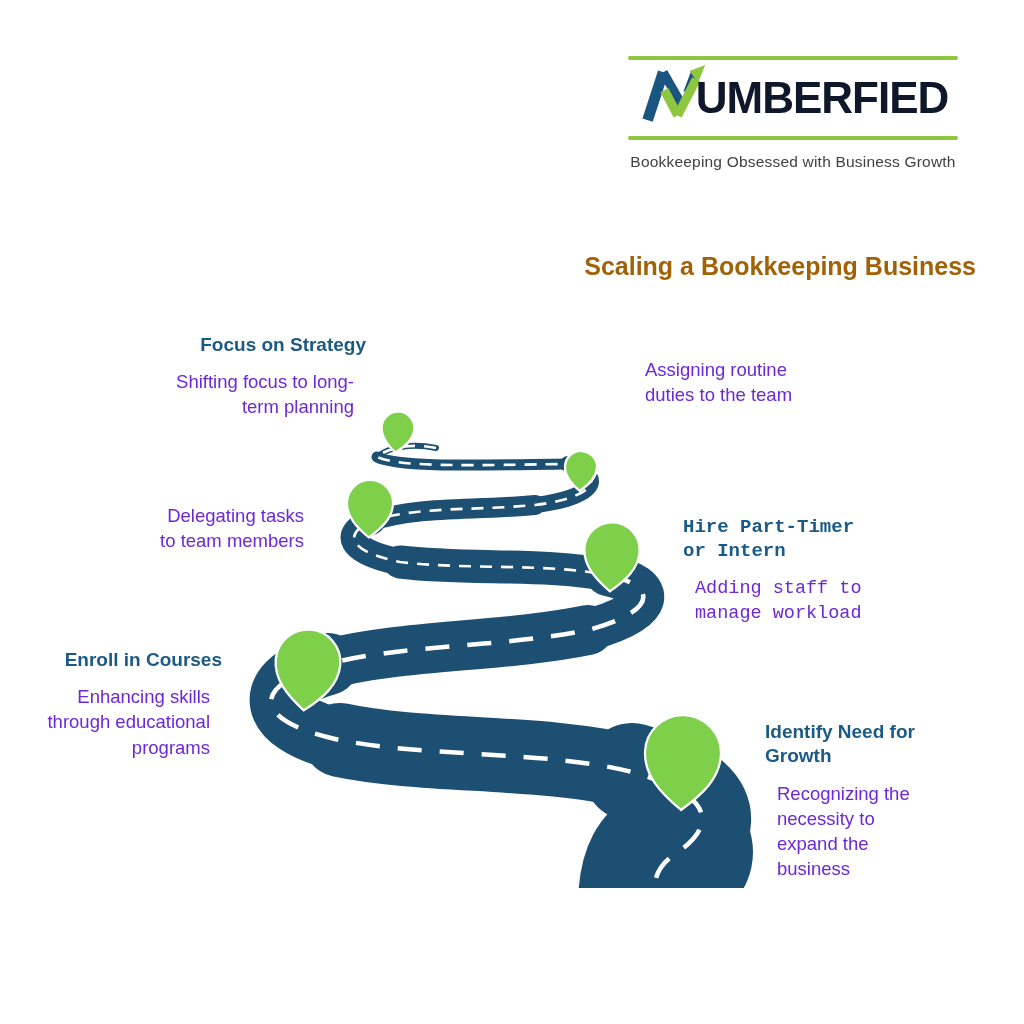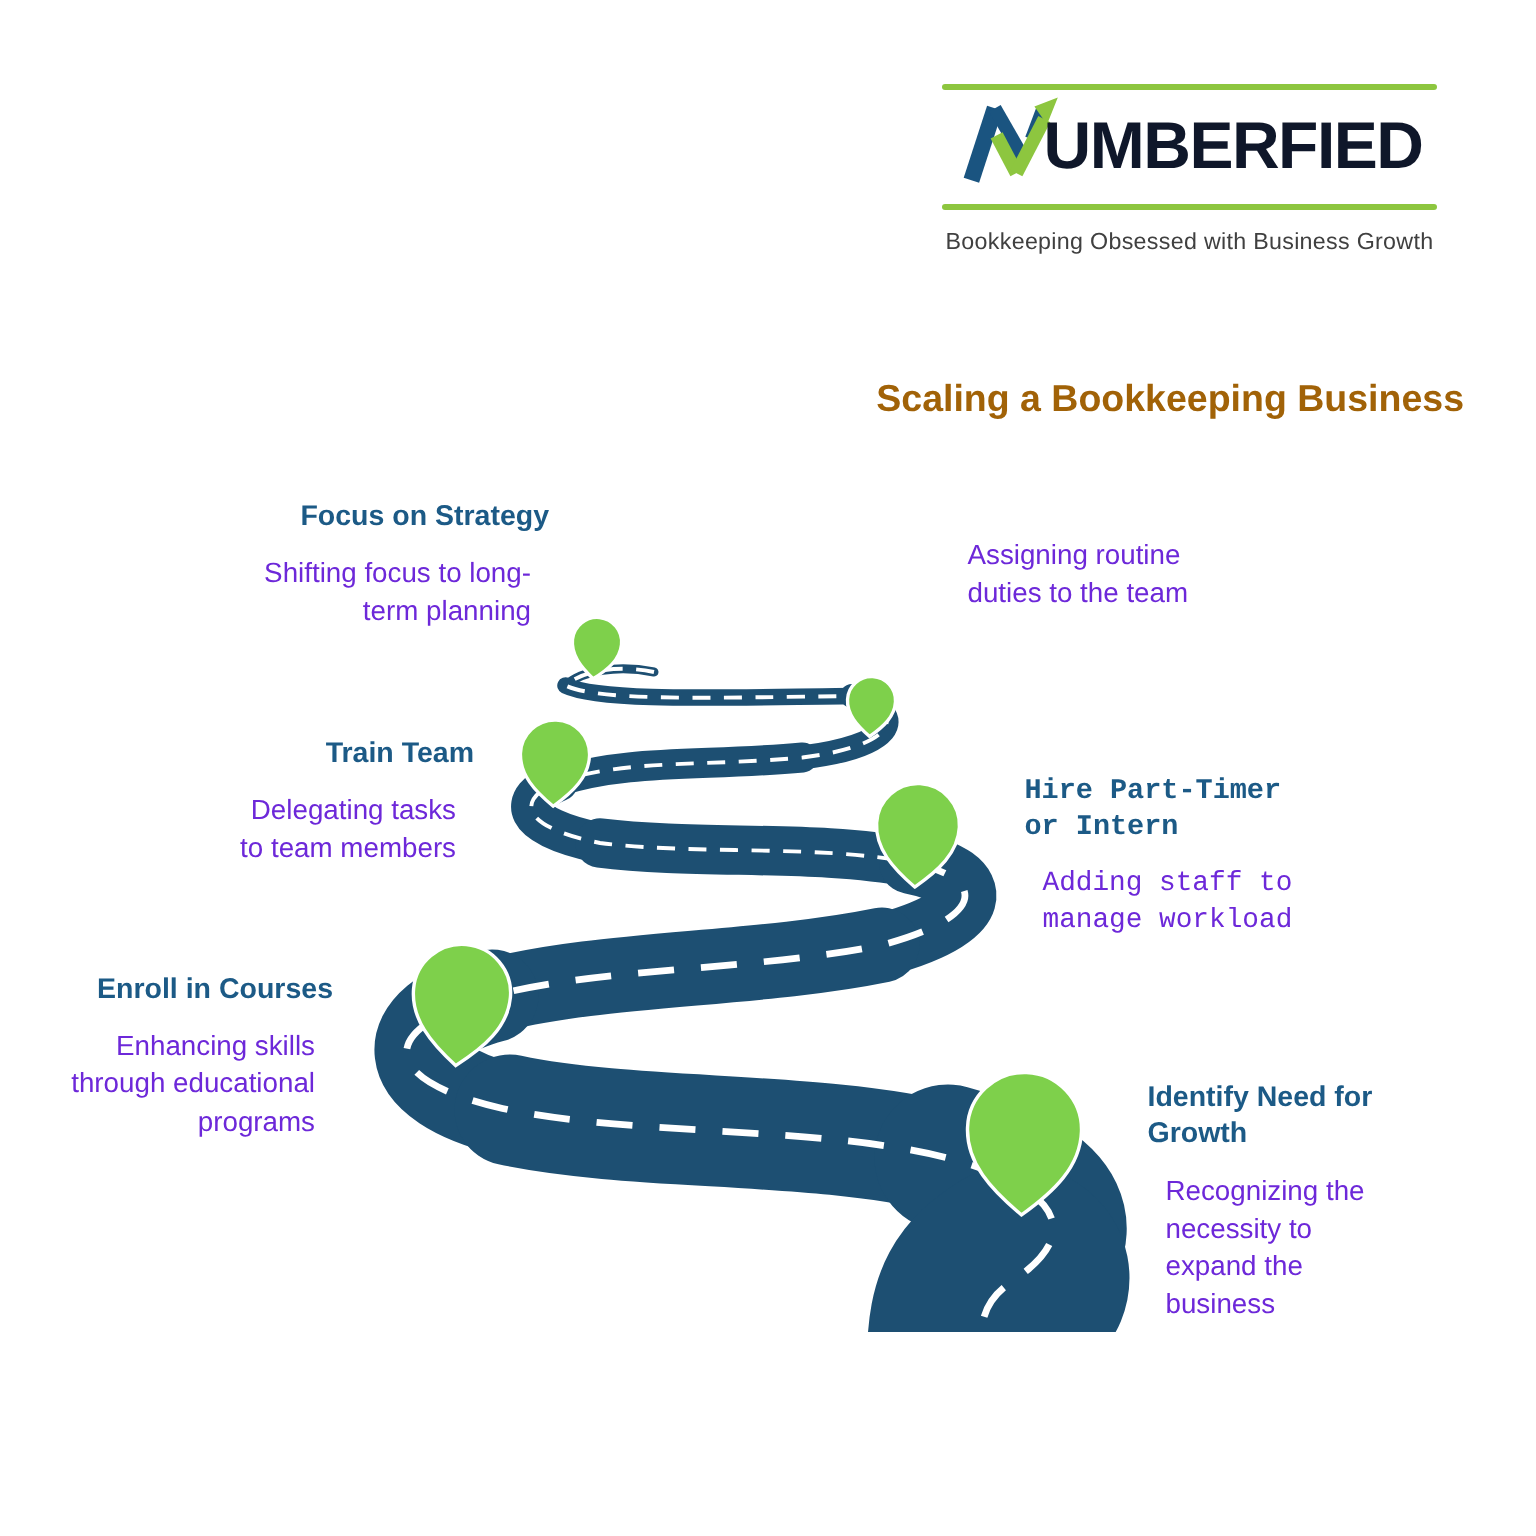--- a/index.html
+++ b/index.html
@@ -107,21 +107,20 @@
   <div class="ms ms-1 align-right">
     <div class="ms-heading">Focus on Strategy</div>
     <p class="ms-desc">Shifting focus to long-term planning</p>
   </div>
 
   <div class="ms ms-2">
     <p class="ms-desc">Assigning routine duties to the team</p>
   </div>
 
   <div class="ms ms-3 align-right">
-    <div class="ms-heading">Train Team</div>
     <p class="ms-desc">Delegating tasks to team members</p>
   </div>
 
   <div class="ms ms-4">
     <div class="ms-heading">Hire Part-Timer or Intern</div>
     <p class="ms-desc">Adding staff to manage workload</p>
   </div>
 
   <div class="ms ms-5 align-right">
     <div class="ms-heading">Enroll in Courses</div>

